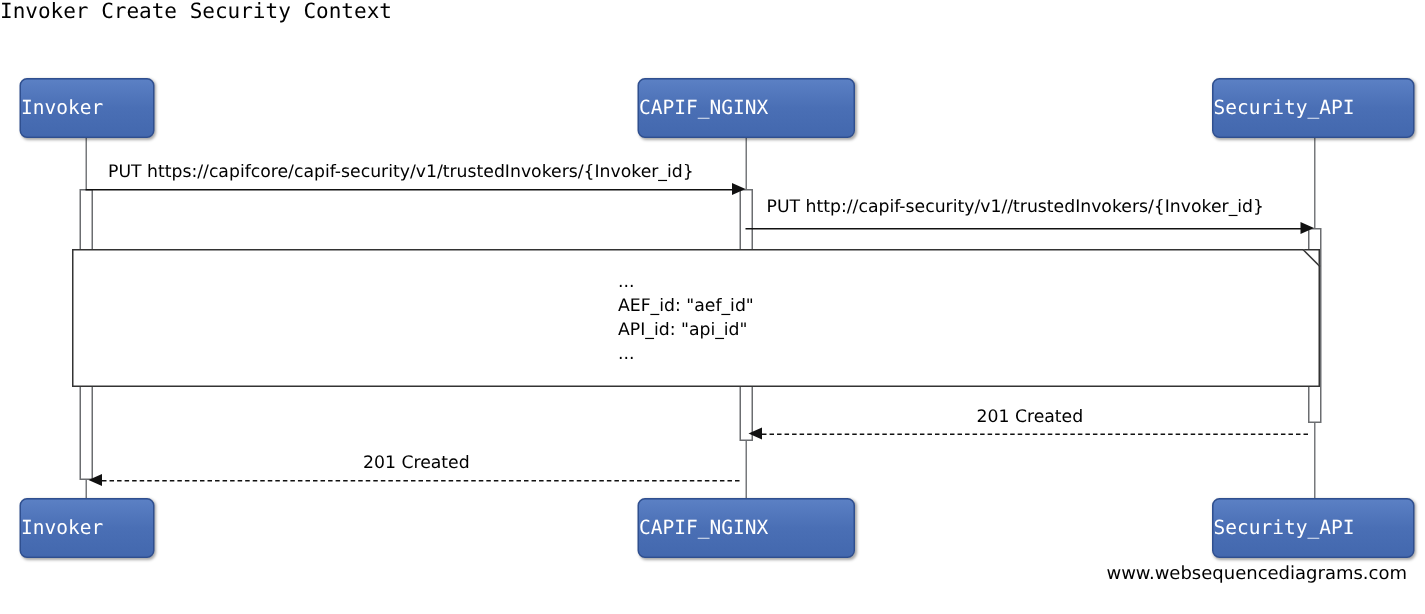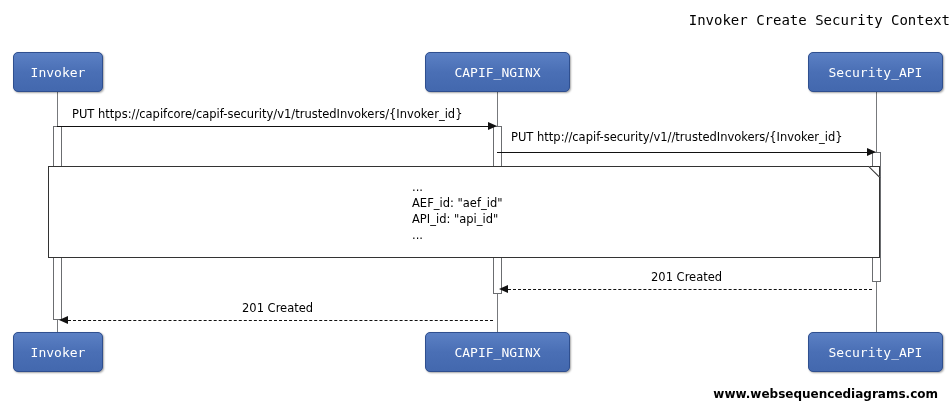--- a/index.html
+++ b/index.html
@@ -10,42 +10,42 @@
   #page {
     position: relative;
     width: 950px;
     height: 409px;
     background: #ffffff;
     font-family: "DejaVu Sans", sans-serif;
     overflow: hidden;
   }
   #title {
     position: absolute;
-    top: 12px;
+    top: 0;
     left: 0;
     width: 950px;
-    text-align: right;
+    text-align: left;
     font-size: 14px;
     color: #000000;
     font-family: "DejaVu Sans Mono", monospace;
     letter-spacing: 0px;
   }
   .actor-box {
     position: absolute;
     box-sizing: border-box;
     background: linear-gradient(to bottom, #5b80c4 0%, #4a6fb5 50%, #4368ae 100%);
     background-color: #4a72b8;
     border: 1px solid #2f4f8f;
     border-radius: 5px;
     color: #ffffff;
     font-size: 13px;
     font-family: "DejaVu Sans Mono", monospace;
     display: flex;
     align-items: center;
-    justify-content: center;
+    justify-content: flex-start;
     box-shadow: 1px 1px 2px rgba(0,0,0,0.35);
     white-space: nowrap;
   }
   .lifeline {
     position: absolute;
     width: 1px;
     background: #77797c;
   }
   .activation {
     position: absolute;
@@ -104,25 +104,24 @@
     position: absolute;
     font-size: 11.5px;
     line-height: 16px;
     color: #000000;
     font-family: "DejaVu Sans", sans-serif;
     white-space: pre;
   }
   #footer {
     position: absolute;
     right: 12px;
-    bottom: 8px;
+    bottom: 20px;
     font-size: 12px;
     color: #000000;
     font-family: "DejaVu Sans", sans-serif;
-    font-weight: bold;
   }
 </style>
 </head>
 <body>
 
 <div id="page">
 
   <div id="title">Invoker Create Security Context</div>
 
   <div class="lifeline" style="left:57px; top:92px; height:240px;"></div>

